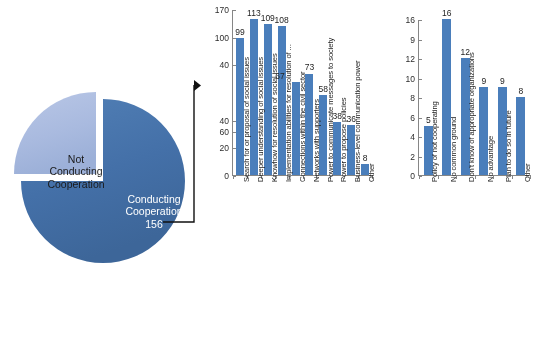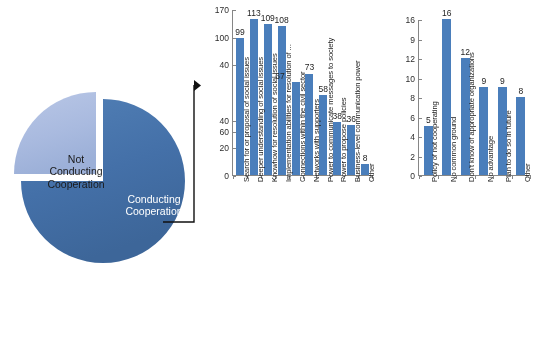--- a/index.html
+++ b/index.html
@@ -136,20 +136,21 @@
 
     <div class="pie-label light" style="left:28px; top:108px; width:96px;">
       <span>Not</span><br>
       <span>Conducting</span><br>
       <span>Cooperation</span>
     </div>
 
     <div class="pie-label dark" style="left:108px; top:148px; width:92px;">
       <span>Conducting</span><br>
       <span>Cooperation</span>
+      <span class="val">156</span>
     </div>
   </div>
 
   <svg class="connector" width="70" height="190" viewBox="0 0 70 190">
     <path d="M 13 167 L 44 167 L 44 30" fill="none" stroke="#101010" stroke-width="1.4"></path>
     <path d="M 44 25 L 51 30.5 L 44 36 Z" fill="#101010"></path>
   </svg>
 
   <div class="chart" id="chart-capabilities">
     <div class="plot">

